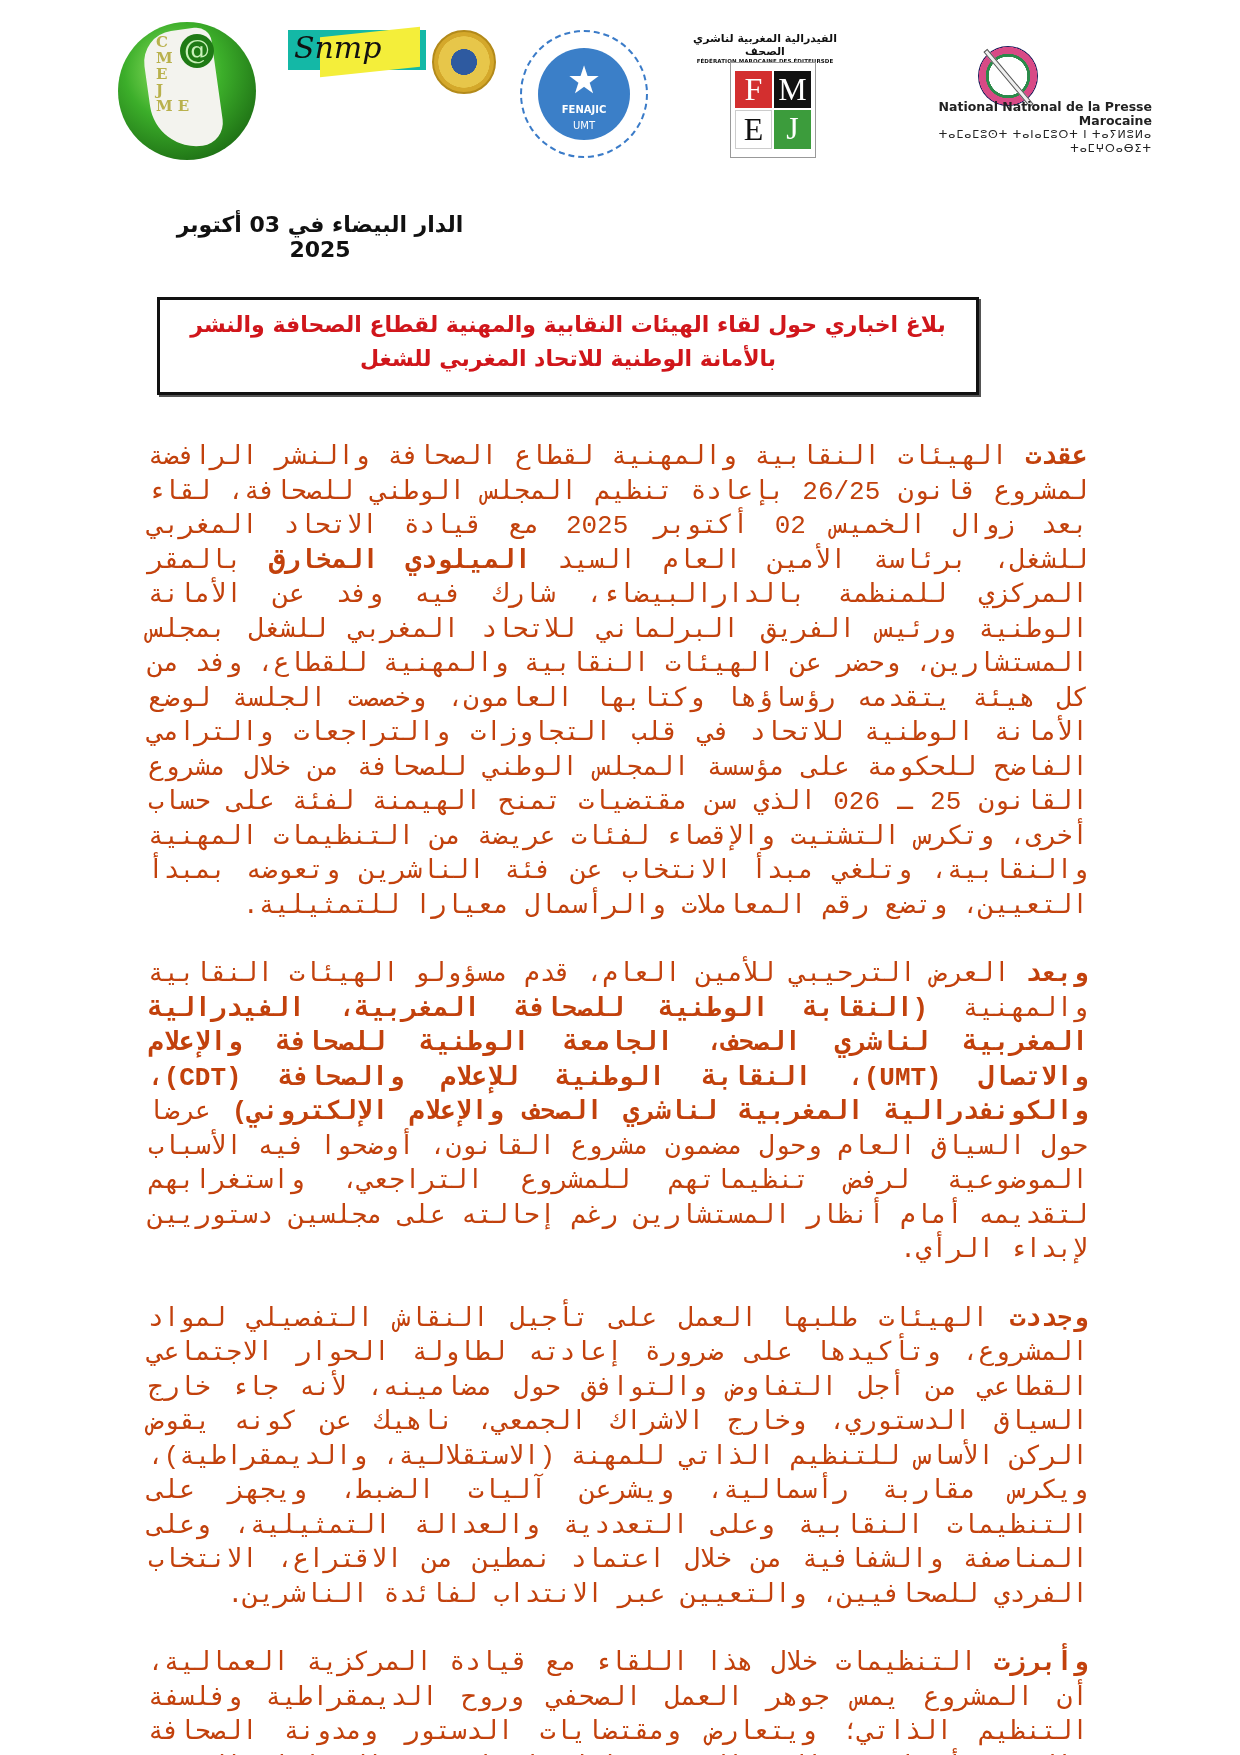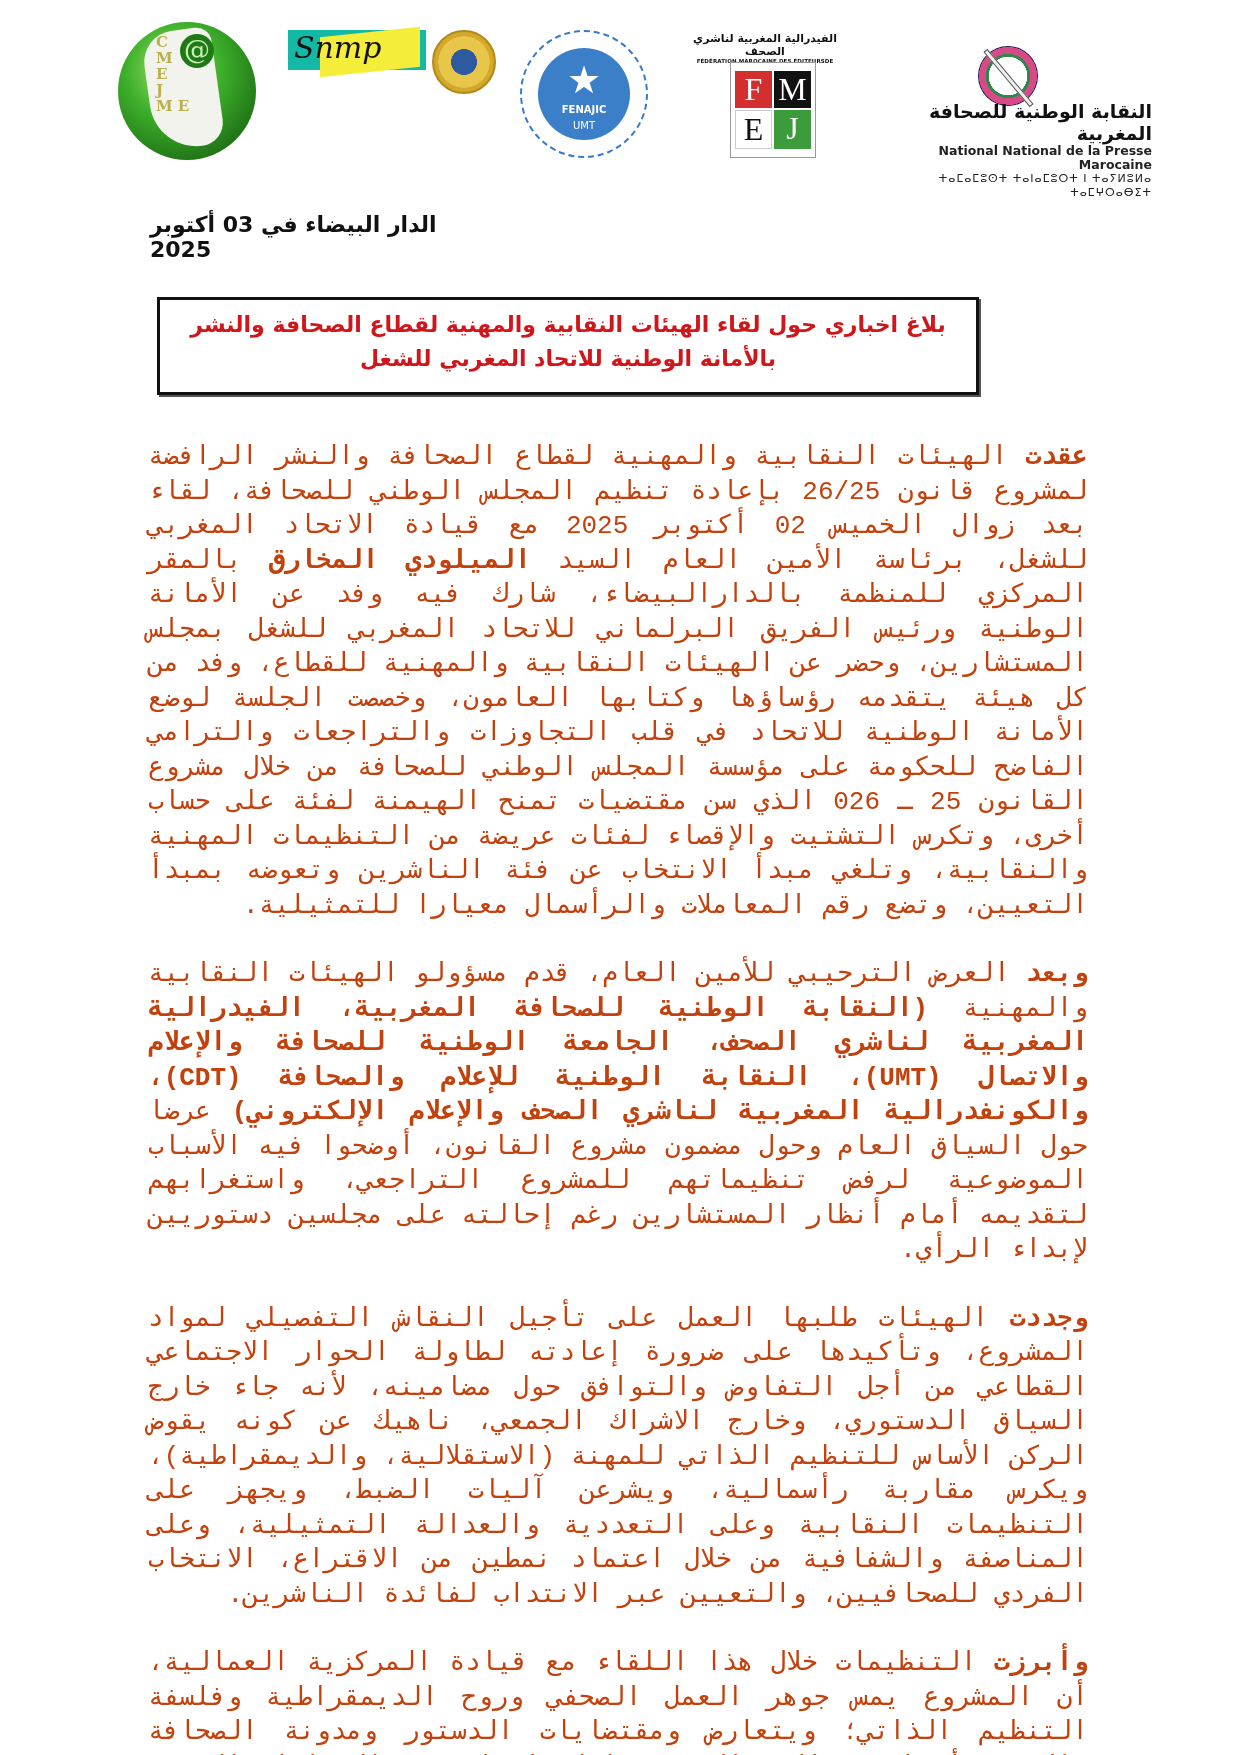--- a/index.html
+++ b/index.html
@@ -48,21 +48,21 @@
 
   
   .logo-snpm-ring { left: 978px; top: 46px; width: 60px; height: 60px; border-radius: 50%;
     background: radial-gradient(circle, #fff 0 45%, #2b8a4a 46% 52%, #d84a86 53% 68%, #1c1c5a 69% 78%, #3b63c0 79% 100%); }
   .logo-snpm-ring .pen { position: absolute; left: 28px; top: -4px; width: 3px; height: 70px; background: #eee; border: 1px solid #555; transform: rotate(-40deg); }
   .snpm-text { position: absolute; left: 872px; top: 100px; width: 280px; text-align: right; }
   .snpm-text .ar { direction: rtl; font-size: 19px; font-weight: bold; line-height: 22px; }
   .snpm-text .fr { font-size: 12.5px; font-weight: bold; color: #222; line-height: 14px; }
   .snpm-text .tz { font-size: 11px; color: #222; letter-spacing: 1px; line-height: 14px; }
 
-  .date-line { position: absolute; left: 150px; top: 212px; width: 340px; text-align: left; direction: rtl; font-weight: bold; font-size: 22px; color: #111; }
+  .date-line { position: absolute; left: 150px; top: 212px; width: 340px; text-align: center; direction: rtl; font-weight: bold; font-size: 22px; color: #111; }
 
   .title-box { position: absolute; left: 157px; top: 297px; width: 822px; height: 98px; border: 3px solid #111; box-shadow: 2px 2px 0 #555; box-sizing: border-box; }
   .title-box .t { direction: rtl; text-align: center; color: #d0161b; font-weight: bold; font-size: 22px; line-height: 34px; padding-top: 8px; }
 
   .body { position: absolute; left: 148px; top: 440px; width: 940px; direction: rtl; text-align: justify; font-family: Liberation Mono, monospace; font-size: 26px; line-height: 34.5px; color: #c2410c; }
   .body p { margin: 0 0 34px 0; text-align-last: right; }
   .body b { font-weight: bold; }
   .body .lead { font-weight: bold; }
 </style>
 </head>
@@ -107,21 +107,20 @@
       <div class="cell c-m">M</div>
       <div class="cell c-e">E</div>
       <div class="cell c-j">J</div>
     </div>
   </div>
 
   <div class="logo logo-snpm-ring">
     <div class="pen"></div>
   </div>
   <div class="snpm-text">
-    <div class="ar">النقابة الوطنية للصحافة المغربية</div>
     <div class="fr">National National de la Presse Marocaine</div>
     <div class="tz">ⵜⴰⵎⴰⵎⵓⵙⵜ ⵜⴰⵏⴰⵎⵓⵔⵜ ⵏ ⵜⴰⵢⵍⵓⵍⴰ ⵜⴰⵎⵖⵔⴰⴱⵉⵜ</div>
   </div>
 </div>
 
 <div class="date-line">الدار البيضاء في 03 أكتوبر 2025</div>
 
 <div class="title-box">
   <div class="t">بلاغ اخباري حول لقاء الهيئات النقابية والمهنية لقطاع الصحافة والنشر بالأمانة الوطنية للاتحاد المغربي للشغل</div>
 </div>

